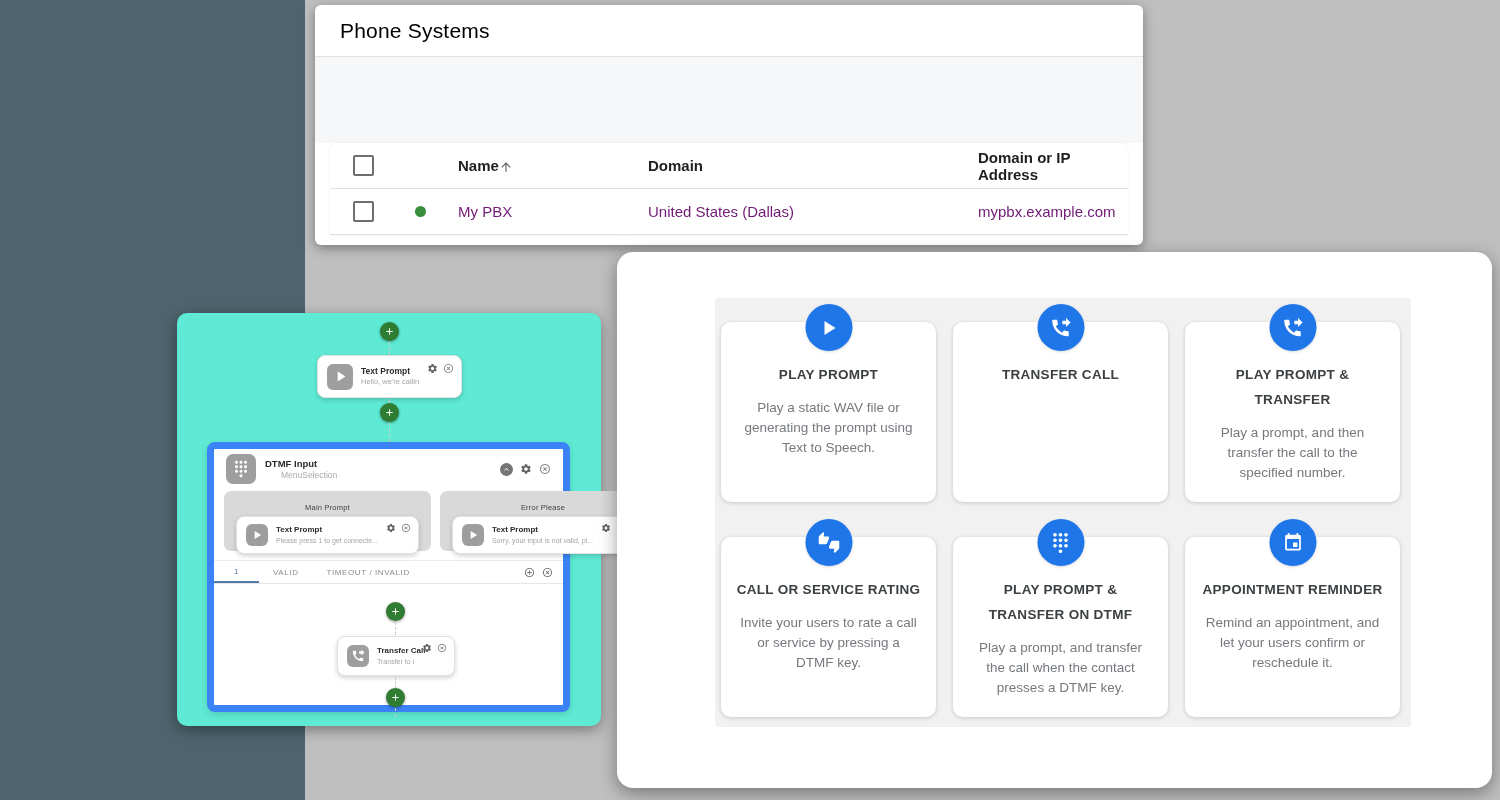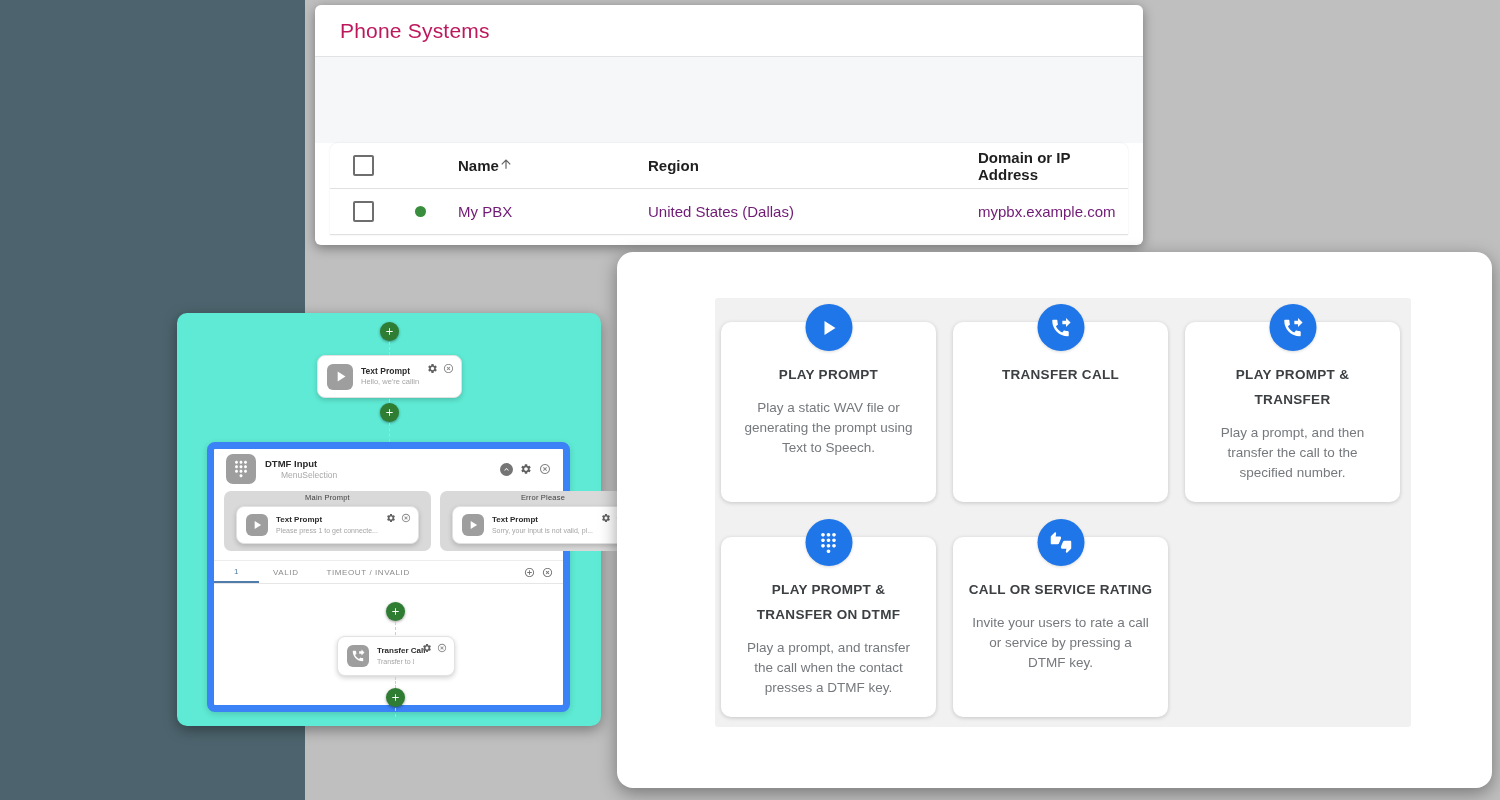--- a/index.html
+++ b/index.html
@@ -6,28 +6,28 @@
   body{font-family:"Liberation Sans","DejaVu Sans",sans-serif;background:#bfbfbf;}
   .stage{position:relative;width:1500px;height:800px;overflow:hidden;background:#bfbfbf;}
 
   
   .side-region{position:absolute;left:0;top:0;width:305px;height:800px;background:#4d646e;}
 
   
   .ps-panel{position:absolute;left:315px;top:5px;width:828px;height:240px;background:#fff;border-radius:6px;
     box-shadow:0 3px 12px rgba(0,0,0,.38);overflow:hidden;}
   .ps-header{height:51px;display:flex;align-items:center;padding-left:25px;border-bottom:1px solid #e3e3e3;}
-  .ps-title{font-size:21px;font-weight:500;color:#be185d;letter-spacing:.2px;}
+  .ps-title{font-size:21px;font-weight:500;color:#000000;letter-spacing:.2px;}
   .ps-toolbar{height:86px;background:#f5f7f8;}
   .ps-table{margin:0 15px;background:#fff;border-radius:8px 8px 0 0;box-shadow:0 0 2px rgba(0,0,0,.10);}
   .ps-row{height:45px;display:flex;align-items:center;border-bottom:1px solid #e0e0e0;font-size:15px;color:#701a75;}
   .ps-row.head{font-weight:700;color:#1f1f1f;}
   .col-check{width:68px;box-sizing:border-box;padding-left:23px;display:flex;align-items:center;}
   .col-status{width:60px;box-sizing:border-box;padding-left:17px;display:flex;align-items:center;}
-  .col-name{width:190px;display:flex;align-items:flex-start;gap:0;}
+  .col-name{width:190px;display:flex;align-items:flex-end;gap:0;}
   .col-region{width:302px;}
   .col-domain{flex:1;margin-left:28px;}
   .checkbox{width:17px;height:17px;border:2px solid #6e6e6e;border-radius:2px;background:#fff;}
   .status-dot{width:11px;height:11px;border-radius:50%;background:#388e3c;}
   .sort-arrow svg{display:block;}
 
   
   .flow-panel{position:absolute;left:177px;top:313px;width:424px;height:413px;background:#5eead4;border-radius:10px;
     box-shadow:0 4px 14px rgba(0,0,0,.38);}
   .gplus{position:absolute;width:19px;height:19px;border-radius:50%;background:#2e7d32;display:flex;align-items:center;
@@ -44,21 +44,21 @@
 
   .dtmf-node{position:absolute;left:30px;top:129px;width:363px;height:270px;background:#fff;border:7px solid #3b82f6;
     border-radius:8px;box-shadow:0 2px 6px rgba(0,0,0,.15);box-sizing:border-box;}
   .dtmf-header{height:40px;display:flex;align-items:center;gap:9px;padding:0 12px;}
   .dtmf-title{font-size:9.5px;font-weight:700;color:#2b2b2b;line-height:1.4;}
   .dtmf-sub{font-size:8.5px;color:#a8a8a8;line-height:1.3;padding-left:16px;}
   .dtmf-actions{margin-left:auto;display:flex;align-items:center;gap:7px;}
   .dtmf-actions svg{display:block;}
   .collapse-btn{width:13px;height:13px;border-radius:50%;background:#757575;display:flex;align-items:center;justify-content:center;}
   .dtmf-prompts{display:flex;gap:9px;padding:2px 10px 0;}
-  .prompt-box{flex:1;background:#d9d9d9;border-radius:7px;height:60px;box-sizing:border-box;padding-top:2px;}
+  .prompt-box{flex:1;background:#d9d9d9;border-radius:7px;height:60px;box-sizing:border-box;padding-top:12px;}
   .prompt-label{text-align:center;font-size:7.5px;color:#3f3f3f;letter-spacing:.2px;}
   .prompt-box .fnode{position:relative;margin:4px 12px 0;height:38px;}
   .dtmf-tabs{margin-top:9px;height:22px;border-top:1px solid #ececec;border-bottom:1px solid #e6e6e6;display:flex;align-items:stretch;}
   .tab{font-size:8px;letter-spacing:.6px;color:#8a8a8a;display:flex;align-items:center;padding:0 14px;cursor:pointer;}
   .tab.active{color:#4f7cab;width:45px;justify-content:center;padding:0;border-bottom:2px solid #4f7cab;box-sizing:border-box;}
   .tab-actions{margin-left:auto;display:flex;align-items:center;gap:7px;padding-right:10px;}
   .tab-actions svg{display:block;}
   .dtmf-content{position:relative;height:136px;}
 
   
@@ -108,21 +108,21 @@
         </div>
         <div class="col-status"></div>
         <div class="col-name">
           <span>Name</span>
           <span class="sort-arrow">
             <svg width="14" height="14" viewBox="0 0 24 24" fill="#616161">
                 <use href="#p-arrowup"></use>
               </svg>
           </span>
         </div>
-        <div class="col-region">Region</div>
+        <div class="col-region">Domain</div>
         <div class="col-domain">Domain or IP Address</div>
       </div>
       <div class="ps-row">
         <div class="col-check">
           <span class="checkbox"></span>
         </div>
         <div class="col-status">
           <span class="status-dot"></span>
         </div>
         <div class="col-name">
@@ -325,35 +325,44 @@
             <svg width="22" height="22" viewBox="0 0 24 24" fill="#fff">
                 <use href="#p-phone-fwd"></use>
               </svg>
           </span>
           <div class="lib-title">PLAY PROMPT &amp; TRANSFER</div>
           <div class="lib-desc">Play a prompt, and then transfer the call to the specified number.</div>
         </div>
 
         <div class="lib-card">
           <span class="lib-icon">
+            <svg width="21" height="21" viewBox="0 0 24 24" fill="#fff">
+                <use href="#p-thumbs"></use>
+              </svg>
+          </span>
+          <div class="lib-title">CALL OR SERVICE RATING</div>
+          <div class="lib-desc">Invite your users to rate a call or service by pressing a DTMF key.</div>
+        </div>
+
+        <div class="lib-card">
+          <span class="lib-icon">
             <svg width="22" height="22" viewBox="0 0 24 24" fill="#fff">
                 <use href="#p-dialpad"></use>
               </svg>
           </span>
           <div class="lib-title">PLAY PROMPT &amp; TRANSFER ON DTMF</div>
           <div class="lib-desc">Play a prompt, and transfer the call when the contact presses a DTMF key.</div>
         </div>
 
         <div class="lib-card">
           <span class="lib-icon">
             <svg width="21" height="21" viewBox="0 0 24 24" fill="#fff">
-                <use href="#p-thumbs"></use>
-              </svg>
-          </span>
-          <div class="lib-title">CALL OR SERVICE RATING</div>
-          <div class="lib-desc">Invite your users to rate a call or service by pressing a DTMF key.</div>
-        </div>
-
+                <use href="#p-event"></use>
+              </svg>
+          </span>
+          <div class="lib-title">APPOINTMENT REMINDER</div>
+          <div class="lib-desc">Remind an appointment, and let your users confirm or reschedule it.</div>
+        </div>
 
       </div>
     </div>
   </div>
 </div>
 
 </body></html>

